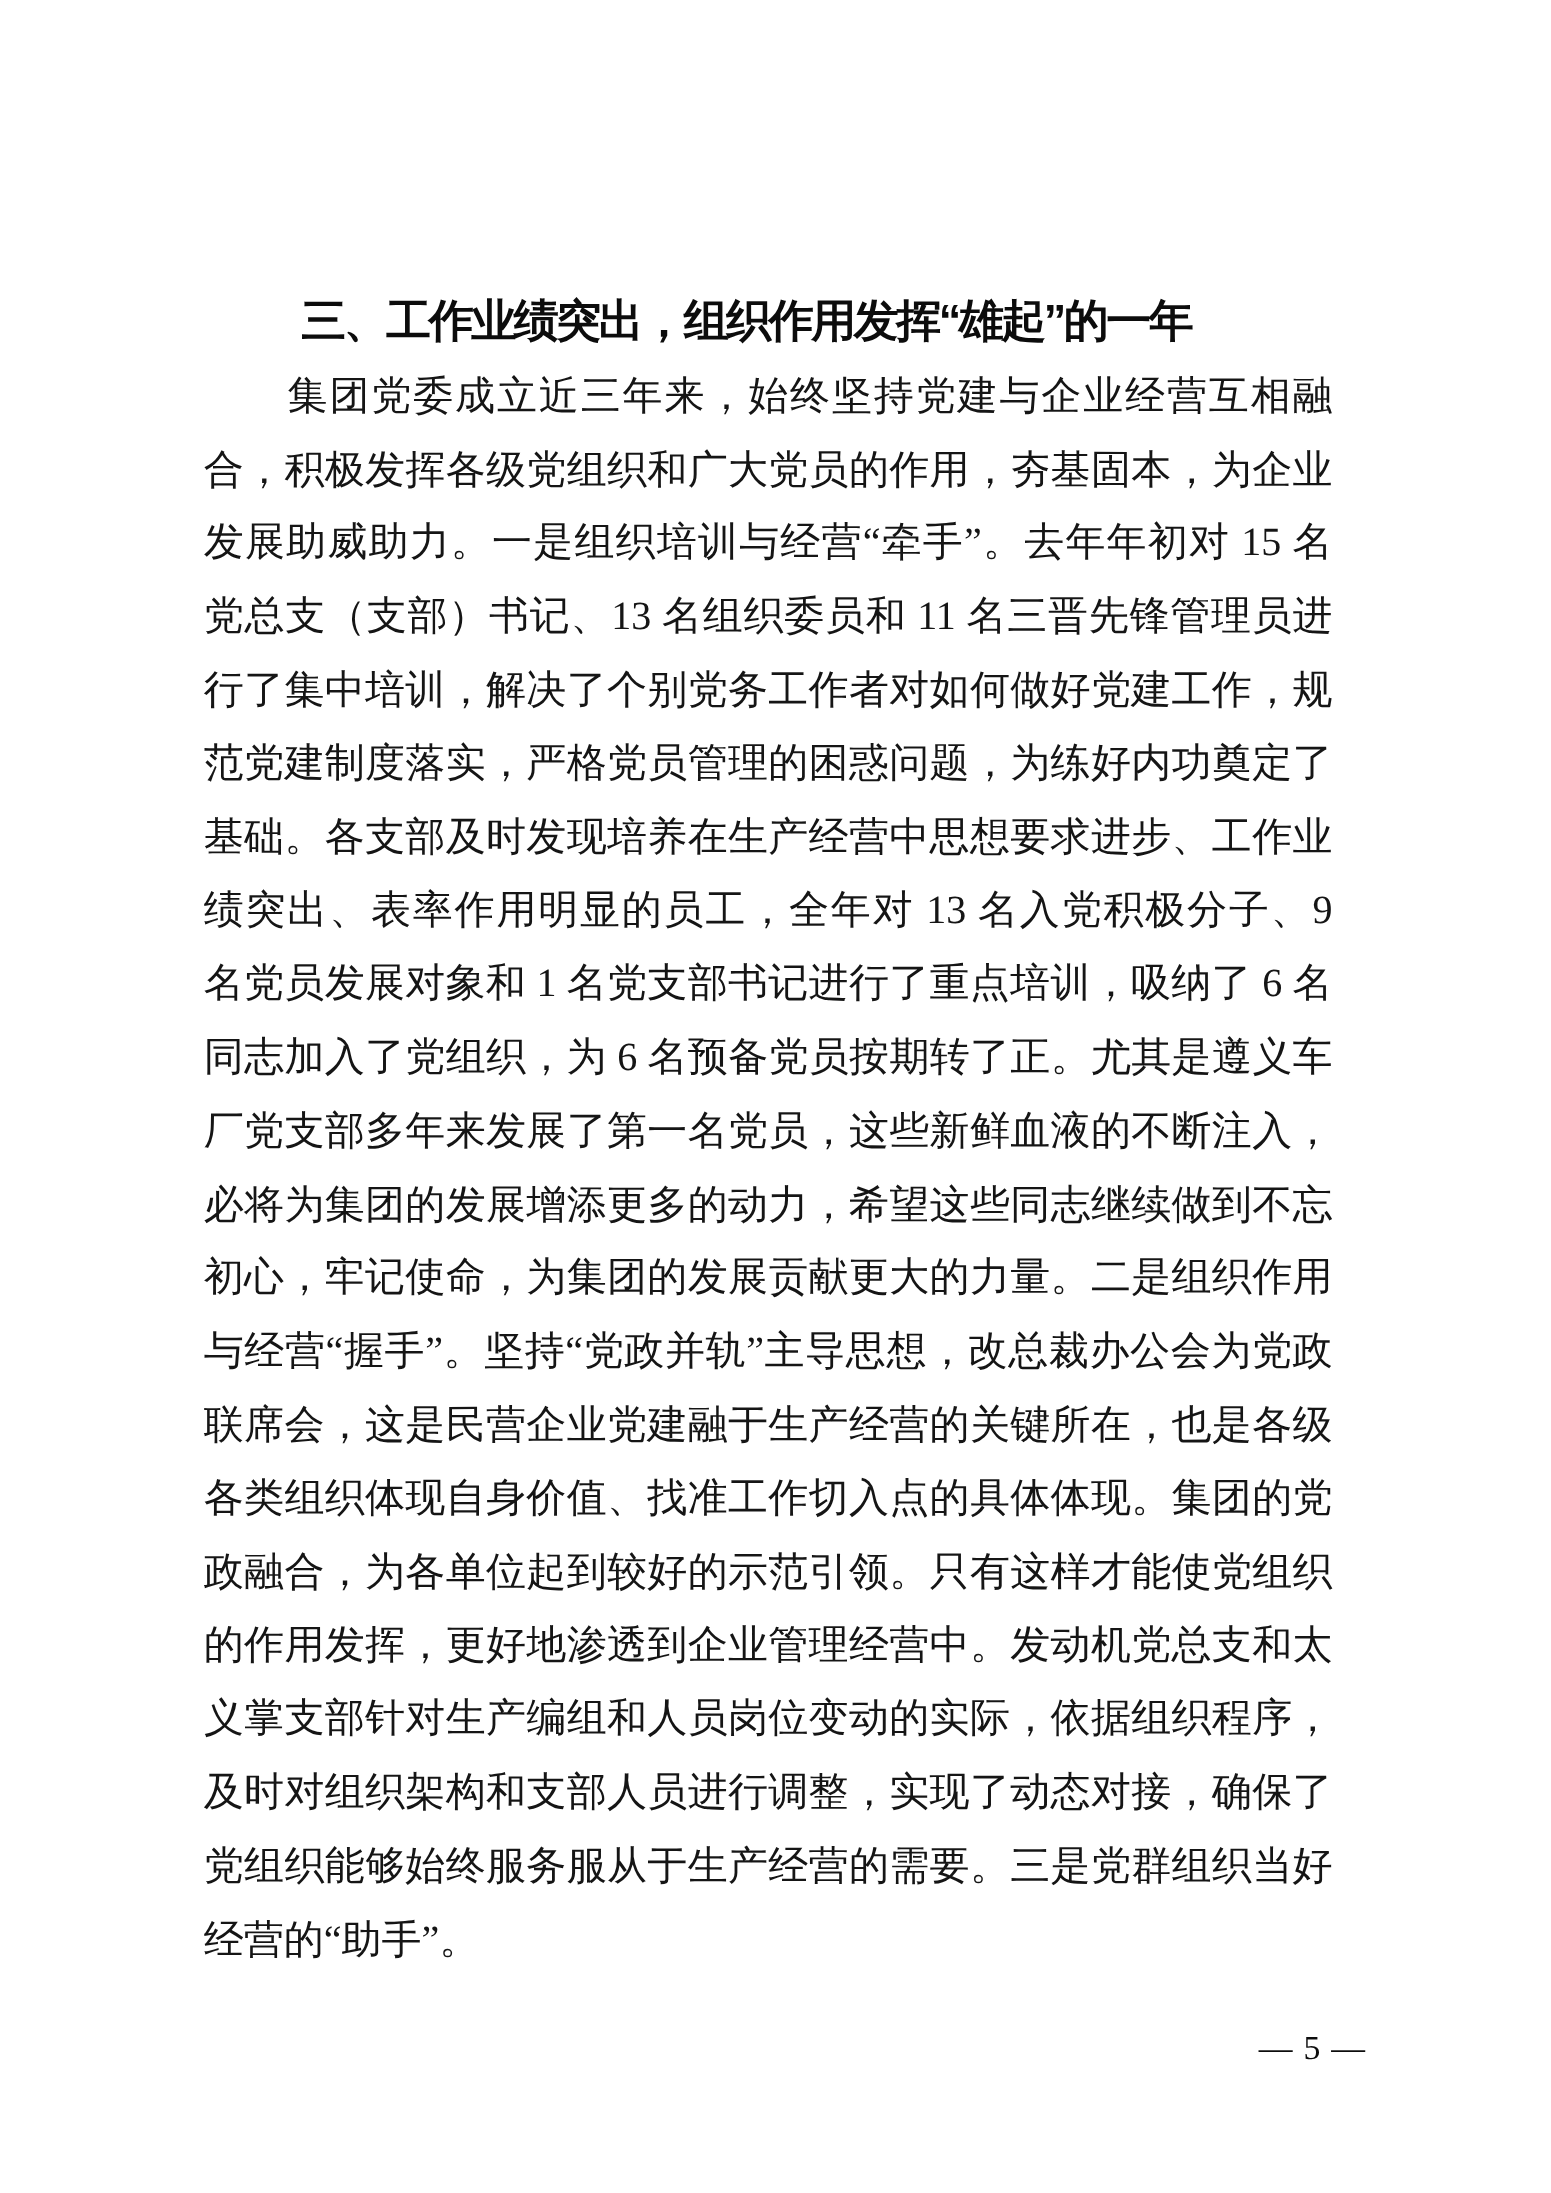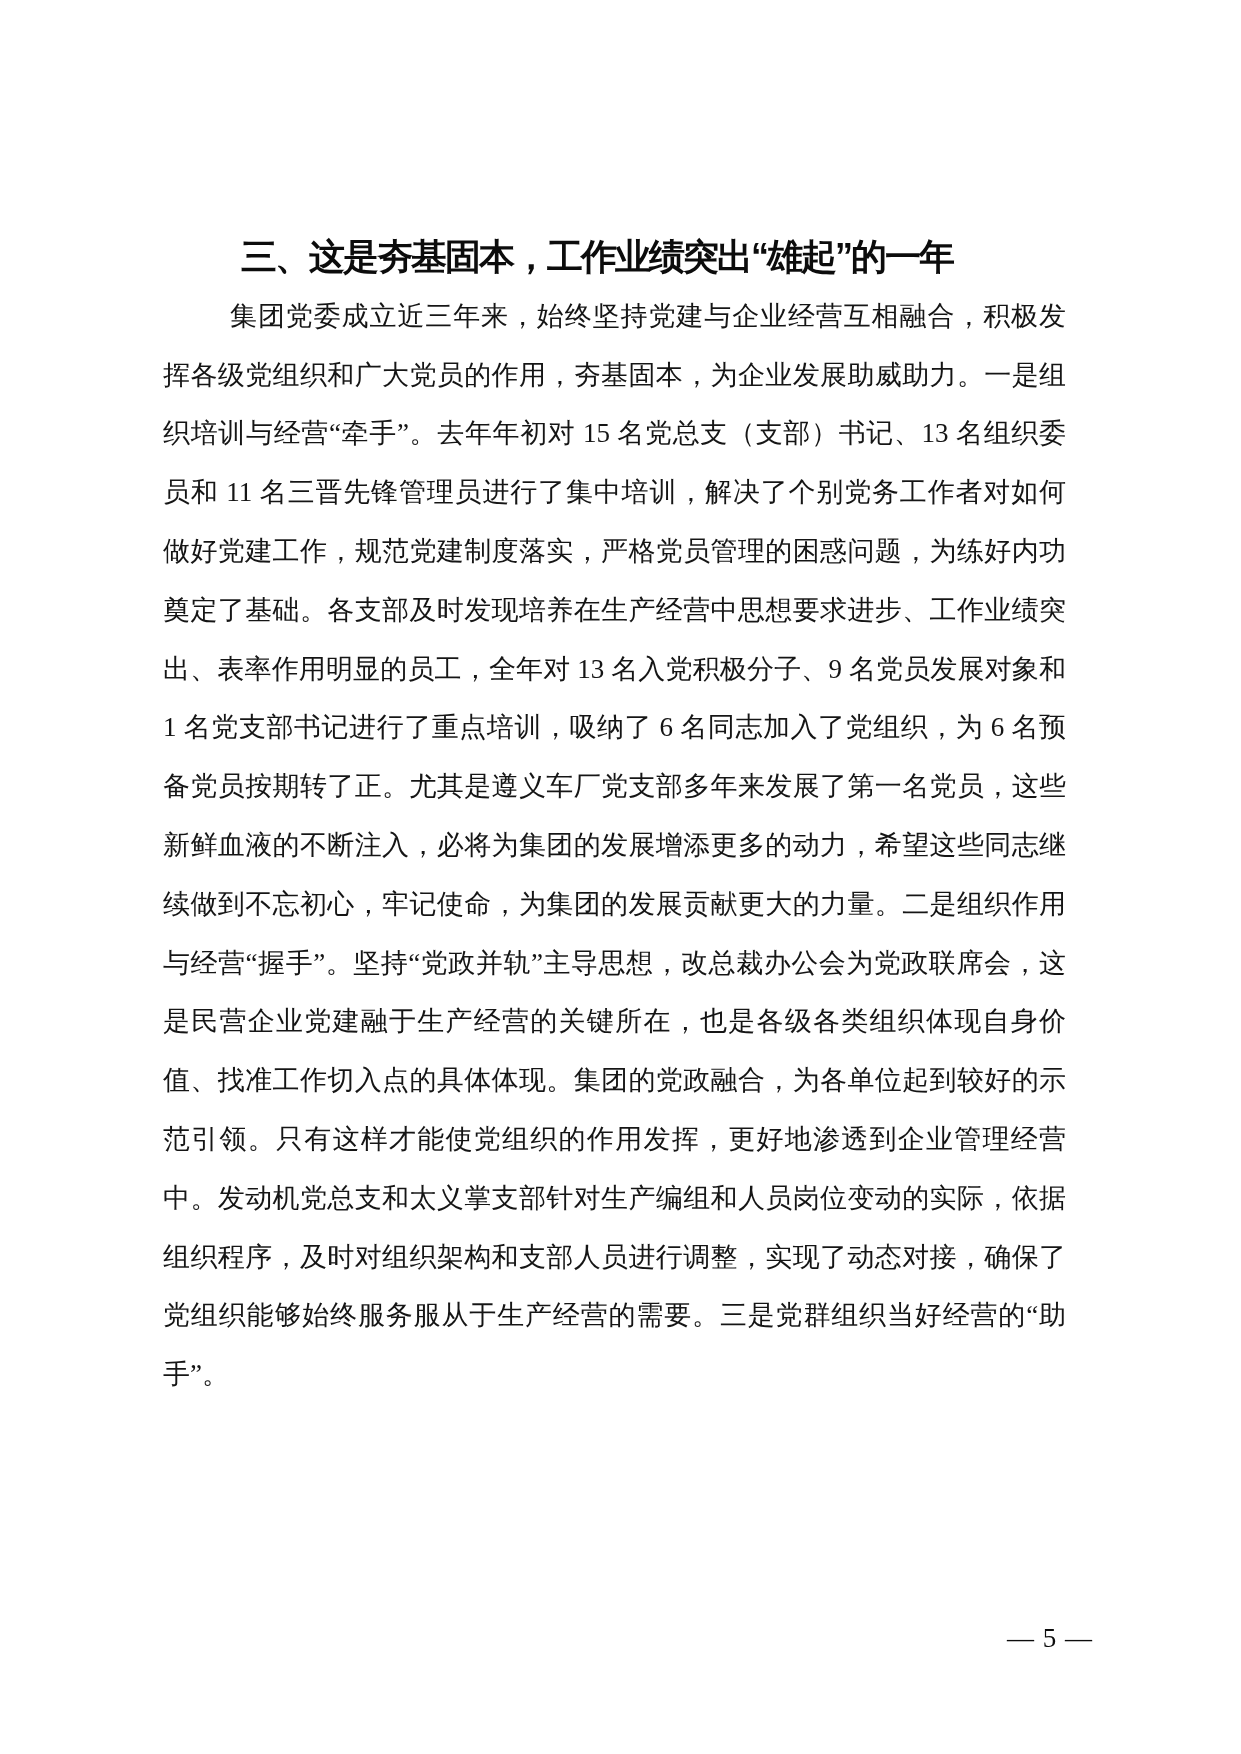--- a/index.html
+++ b/index.html
@@ -28,21 +28,21 @@
     font-size: 36px;
     line-height: 58.8px;
     letter-spacing: -2px;
     text-indent: 78px;
     color: #0c0c0c;
     white-space: nowrap;
   }
   .body-text {
     margin: 0;
     font-family: "Liberation Serif", "DejaVu Serif", serif;
-    font-size: 27px;
+    font-size: 32px;
     line-height: 58.8px;
     text-align: justify;
     text-indent: 67px;
     color: #151515;
     letter-spacing: 0px;
   }
   .page-number {
     position: absolute;
     top: 1618px;
     right: 148px;
@@ -51,17 +51,17 @@
     line-height: 40px;
     color: #0c0c0c;
     letter-spacing: 1px;
   }
 </style>
 </head>
 <body>
 
 <div class="page">
   <div class="content">
-    <h3 class="heading">三、这是夯基固本，工作业绩突出“雄起”的一年</h3>
+    <h3 class="heading">三、工作业绩突出，组织作用发挥“雄起”的一年</h3>
     <p class="body-text">集团党委成立近三年来，始终坚持党建与企业经营互相融合，积极发挥各级党组织和广大党员的作用，夯基固本，为企业发展助威助力。一是组织培训与经营“牵手”。去年年初对 15 名党总支（支部）书记、13 名组织委员和 11 名三晋先锋管理员进行了集中培训，解决了个别党务工作者对如何做好党建工作，规范党建制度落实，严格党员管理的困惑问题，为练好内功奠定了基础。各支部及时发现培养在生产经营中思想要求进步、工作业绩突出、表率作用明显的员工，全年对 13 名入党积极分子、9 名党员发展对象和 1 名党支部书记进行了重点培训，吸纳了 6 名同志加入了党组织，为 6 名预备党员按期转了正。尤其是遵义车厂党支部多年来发展了第一名党员，这些新鲜血液的不断注入，必将为集团的发展增添更多的动力，希望这些同志继续做到不忘初心，牢记使命，为集团的发展贡献更大的力量。二是组织作用与经营“握手”。坚持“党政并轨”主导思想，改总裁办公会为党政联席会，这是民营企业党建融于生产经营的关键所在，也是各级各类组织体现自身价值、找准工作切入点的具体体现。集团的党政融合，为各单位起到较好的示范引领。只有这样才能使党组织的作用发挥，更好地渗透到企业管理经营中。发动机党总支和太义掌支部针对生产编组和人员岗位变动的实际，依据组织程序，及时对组织架构和支部人员进行调整，实现了动态对接，确保了党组织能够始终服务服从于生产经营的需要。三是党群组织当好经营的“助手”。</p>
   </div>
   <div class="page-number">— 5 —</div>
 </div>
 
 </body></html>

